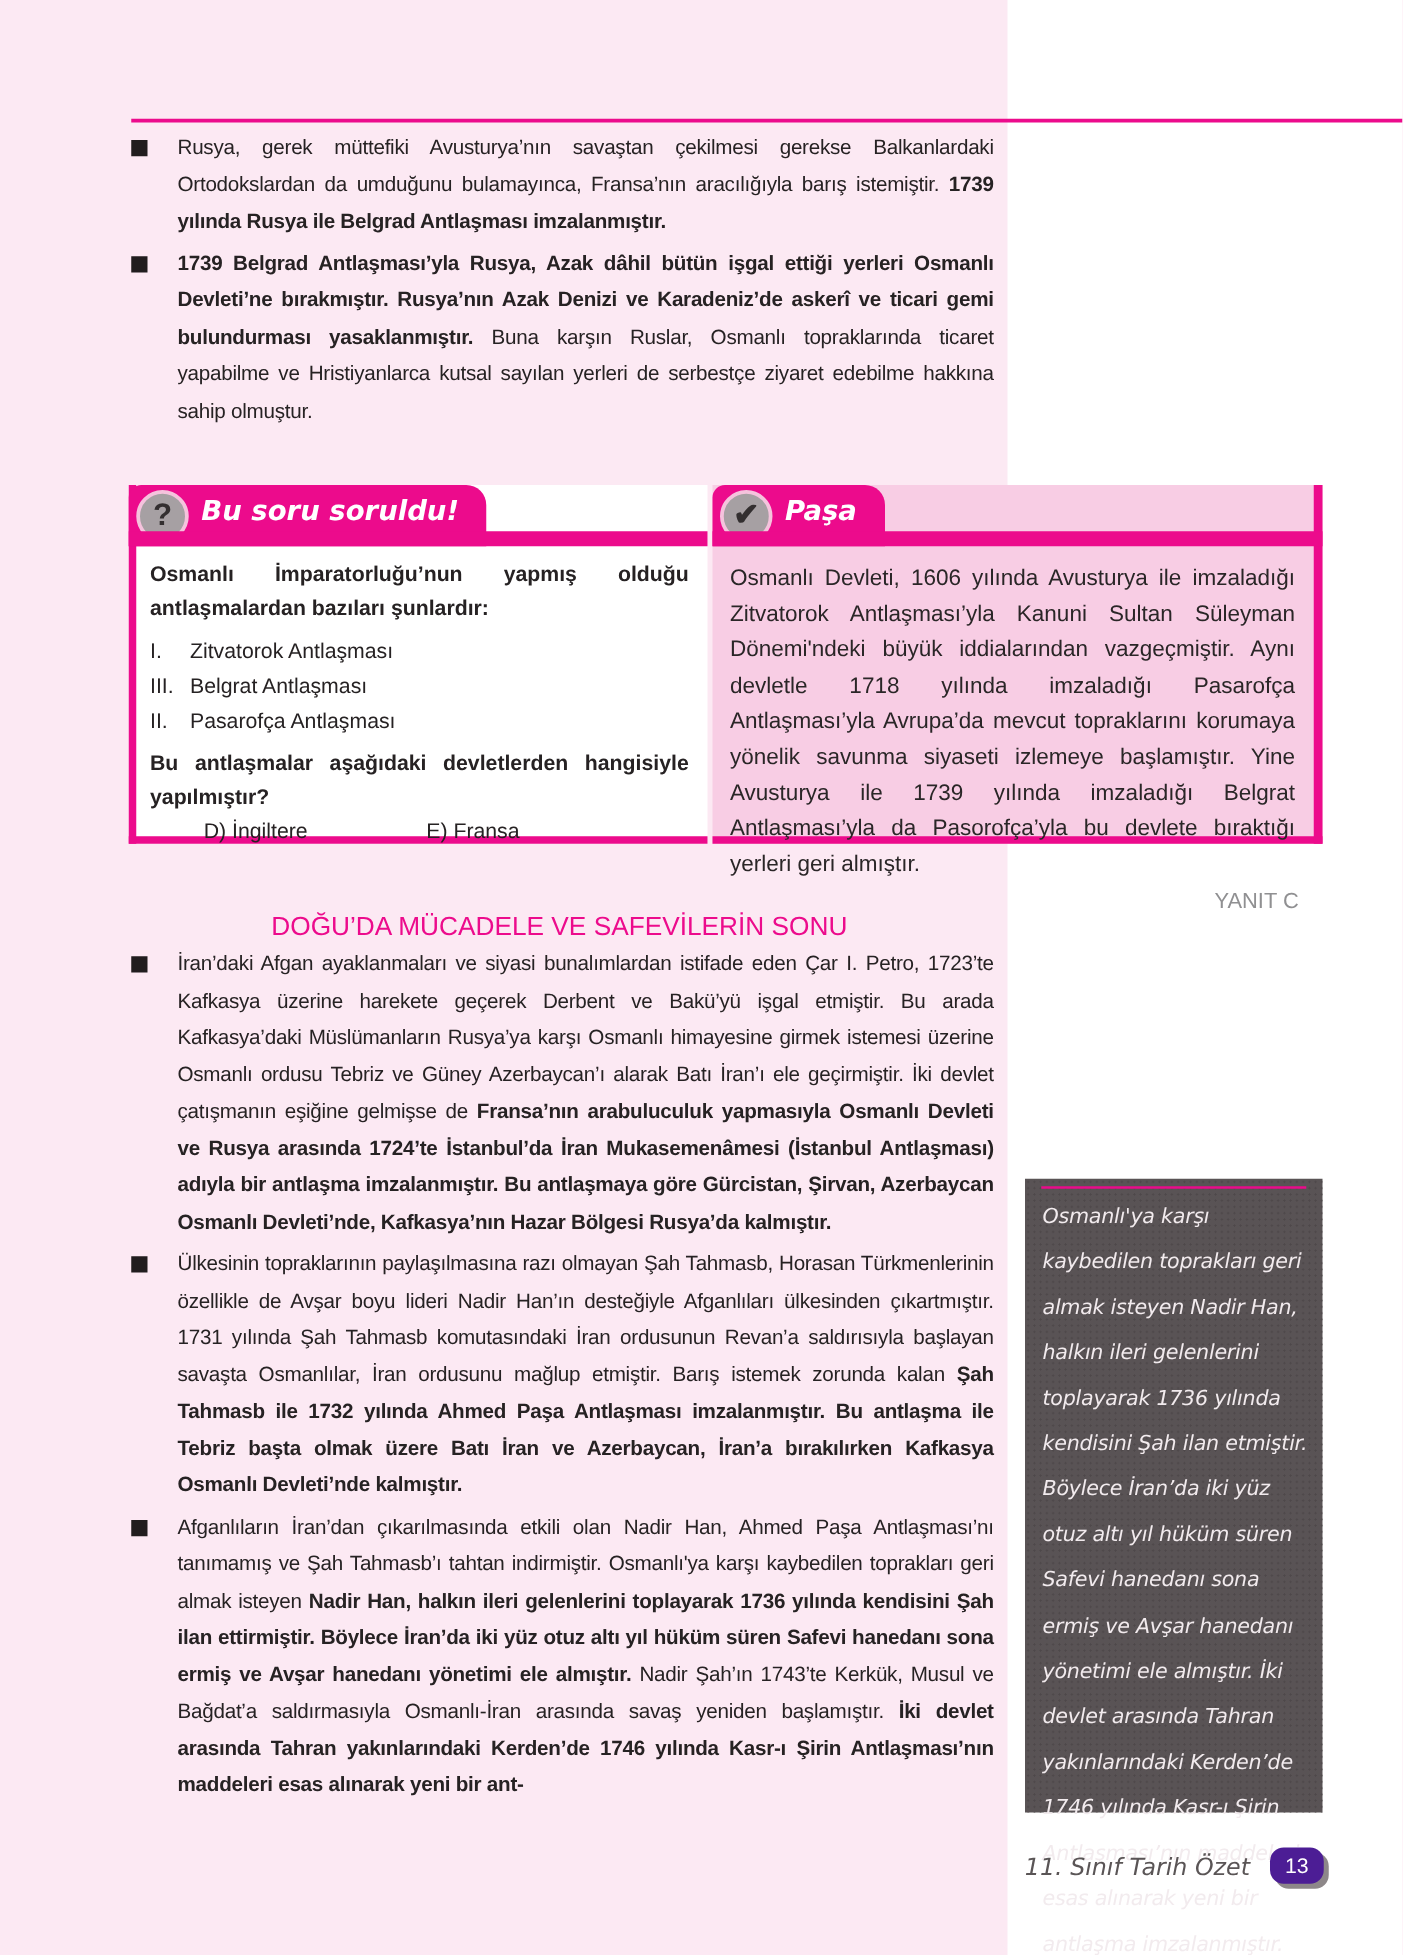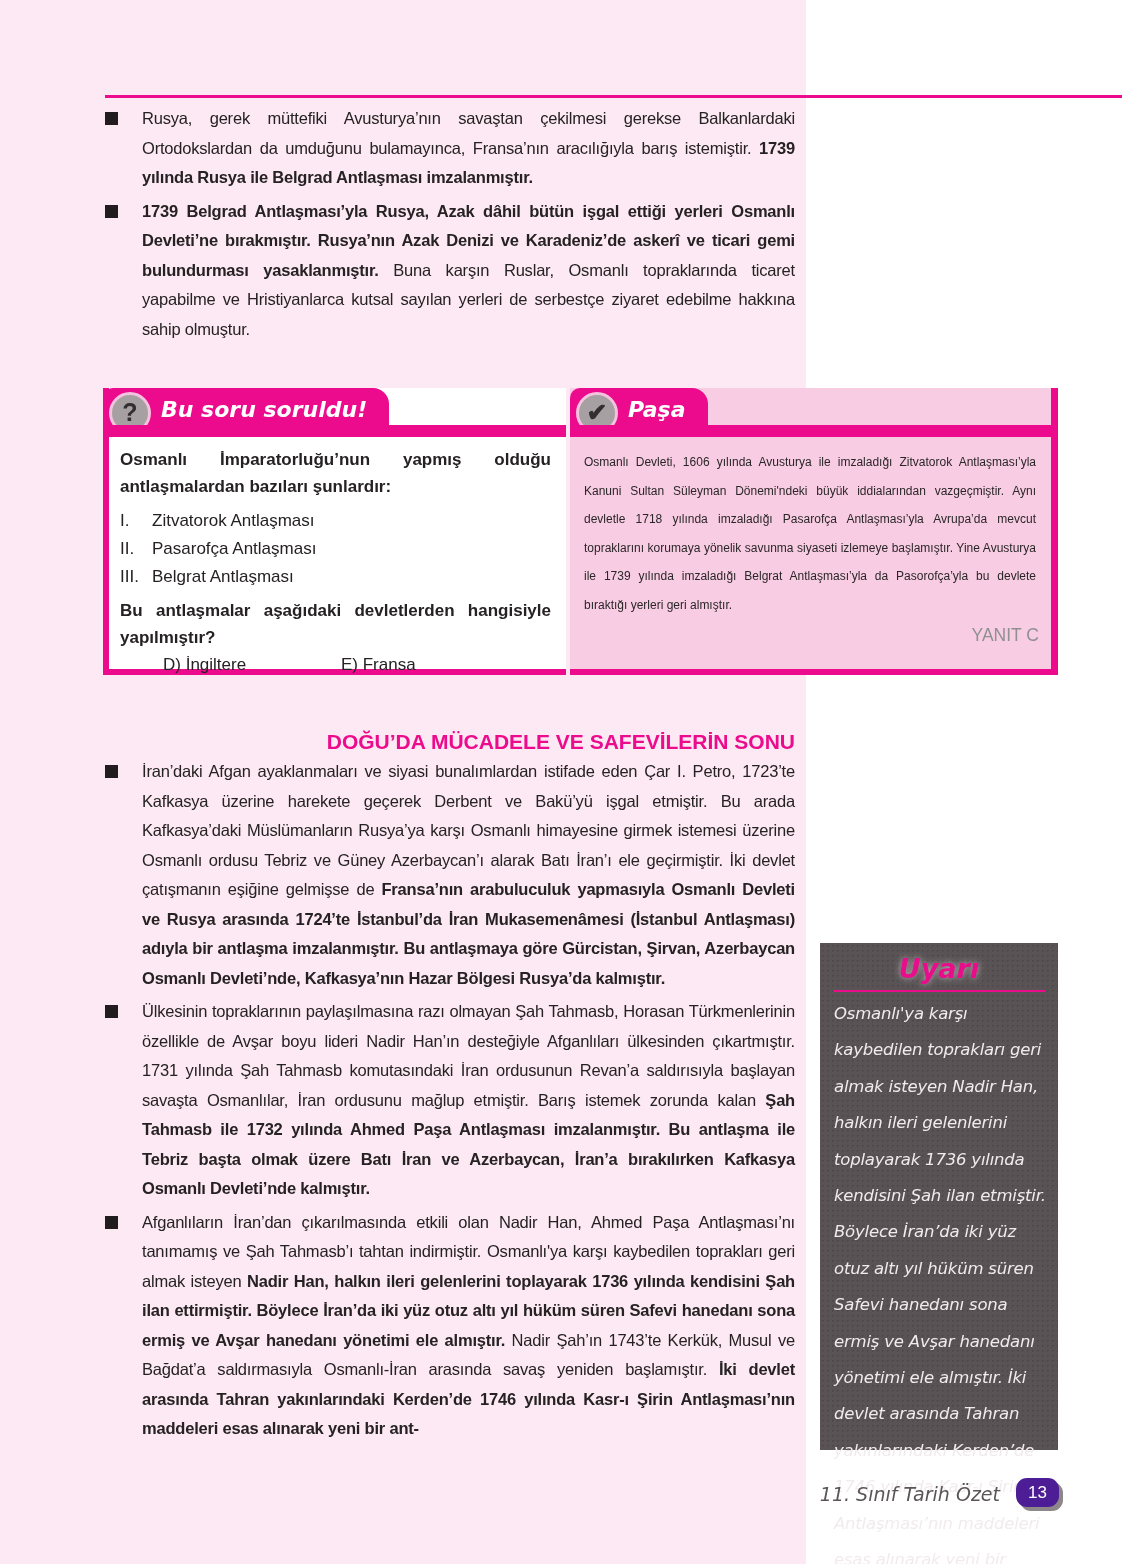--- a/index.html
+++ b/index.html
@@ -39,25 +39,25 @@
   .qcontent{padding:9px 15px 0 11px;font-size:17px;}
   .stem{font-weight:bold;text-align:justify;line-height:27px;margin:0;}
   .qlist{margin:7px 0 6px 0;}
   .qlist .row{display:flex;line-height:28px;}
   .qlist .num{flex:0 0 32px;}
   .qtext{font-weight:bold;text-align:justify;line-height:27px;margin:2px 0 0 0;}
   .opts1{display:flex;margin-top:9px;line-height:27px;}
   .opts1 .o1{width:122px;} .opts1 .o2{width:120px;}
   .opts2{display:flex;margin-top:0;line-height:27px;}
   .opts2 .o4{width:178px;margin-left:43px;}
-  .scontent{padding:11px 15px 0 14px;font-size:12px;line-height:28.6px;text-align:justify;color:#2a2627;}
+  .scontent{padding:11px 15px 0 14px;font-size:18px;line-height:28.6px;text-align:justify;color:#2a2627;}
   .answer{text-align:right;color:#909092;font-size:17.5px;margin-top:5px;padding-right:12px;}
 
-  .sect{position:absolute;left:100px;top:713px;width:695px;text-align:right;
-        color:#ec0b8c;font-weight:bold;font-size:21px;letter-spacing:0;}
+  .sect{position:absolute;left:100px;top:713px;width:695px;text-align:center;
+        color:#ec0b8c;font-weight:normal;font-size:21px;letter-spacing:0;}
 
   
   .warn{position:absolute;left:820px;top:943px;width:238px;height:507px;box-sizing:border-box;
         background-color:#595355;color:#f2ebee;
         background-image:radial-gradient(#4e484a 1px, transparent 1px);background-size:5px 5px;}
   .warn-title{margin:10px 0 0 0;text-align:center;color:#e90c8b;font-size:27px;font-weight:bold;
         font-style:italic;font-family:"DejaVu Sans", sans-serif;
         text-shadow:0 0 7px rgba(210,205,208,0.85);}
   .warn-rule{border:0;border-top:2px solid #e90c8b;margin:6px 13px 4px 13px;}
   .warn-text{font-style:italic;font-family:"DejaVu Sans", sans-serif;font-size:16.5px;
@@ -98,26 +98,26 @@
     <div class="tabstrip"></div>
   </div>
   <div class="qcontent">
     <p class="stem">Osmanlı İmparatorluğu’nun yapmış olduğu antlaşmalardan bazıları şunlardır:</p>
     <div class="qlist">
       <div class="row">
         <span class="num">I.</span>
         <span>Zitvatorok Antlaşması</span>
       </div>
       <div class="row">
+        <span class="num">III.</span>
+        <span>Belgrat Antlaşması</span>
+      </div>
+      <div class="row">
         <span class="num">II.</span>
         <span>Pasarofça Antlaşması</span>
-      </div>
-      <div class="row">
-        <span class="num">III.</span>
-        <span>Belgrat Antlaşması</span>
       </div>
     </div>
     <p class="qtext">Bu antlaşmalar aşağıdaki devletlerden hangisiyle yapılmıştır?</p>
     <div class="opts2">
       <span class="o4">D) İngiltere</span>
       <span class="o5">E) Fransa</span>
     </div>
   </div>
 </div>
 
@@ -144,19 +144,18 @@
     <span class="sq"></span>
     <span class="tx"><span>Ülkesinin topraklarının paylaşılmasına razı olmayan Şah Tahmasb, Horasan Türkmenlerinin özellikle de Avşar boyu lideri Nadir Han’ın desteğiyle Afganlıları ülkesinden çıkartmıştır. 1731 yılında Şah Tahmasb komutasındaki İran ordusunun Revan’a saldırısıyla başlayan savaşta Osmanlılar, İran ordusunu mağlup etmiştir. Barış istemek zorunda kalan </span><span class="b">Şah Tahmasb ile 1732 yılında Ahmed Paşa Antlaşması imzalanmıştır. Bu antlaşma ile Tebriz başta olmak üzere Batı İran ve Azerbaycan, İran’a bırakılırken Kafkasya Osmanlı Devleti’nde kalmıştır.</span></span>
   </div>
   <div class="bullet">
     <span class="sq"></span>
     <span class="tx"><span>Afganlıların İran’dan çıkarılmasında etkili olan Nadir Han, Ahmed Paşa Antlaşması’nı tanımamış ve Şah Tahmasb’ı tahtan indirmiştir. Osmanlı'ya karşı kaybedilen toprakları geri almak isteyen </span><span class="b">Nadir Han, halkın ileri gelenlerini toplayarak 1736 yılında kendisini Şah ilan ettirmiştir. Böylece İran’da iki yüz otuz altı yıl hüküm süren Safevi hanedanı sona ermiş ve Avşar hanedanı yönetimi ele almıştır. </span><span>Nadir Şah’ın 1743’te Kerkük, Musul ve Bağdat’a saldırmasıyla Osmanlı-İran arasında savaş yeniden başlamıştır. </span><span class="b">İki devlet  arasında Tahran yakınlarındaki Kerden’de 1746 yılında Kasr-ı Şirin Antlaşması’nın maddeleri esas alınarak yeni bir ant-</span></span>
   </div>
 </div>
 
 <aside class="warn">
-  <h3 class="warn-title">Uyarı</h3>
   <hr class="warn-rule">
   <p class="warn-text">Osmanlı'ya karşı kaybedilen toprakları geri almak isteyen Nadir Han, halkın ileri gelenlerini toplayarak 1736 yılında kendisini Şah ilan etmiştir. Böylece İran’da iki yüz otuz altı yıl hüküm süren Safevi hanedanı sona ermiş ve Avşar hanedanı yönetimi ele almıştır. İki devlet  arasında Tahran yakınlarındaki Kerden’de 1746 yılında Kasr-ı Şirin Antlaşması’nın maddeleri esas alınarak yeni bir antlaşma imzalanmıştır.</p>
 </aside>
 
 <div class="footer-label">11. Sınıf Tarih Özet</div>
 <div class="page-badge">13</div>
 
 </body></html>

